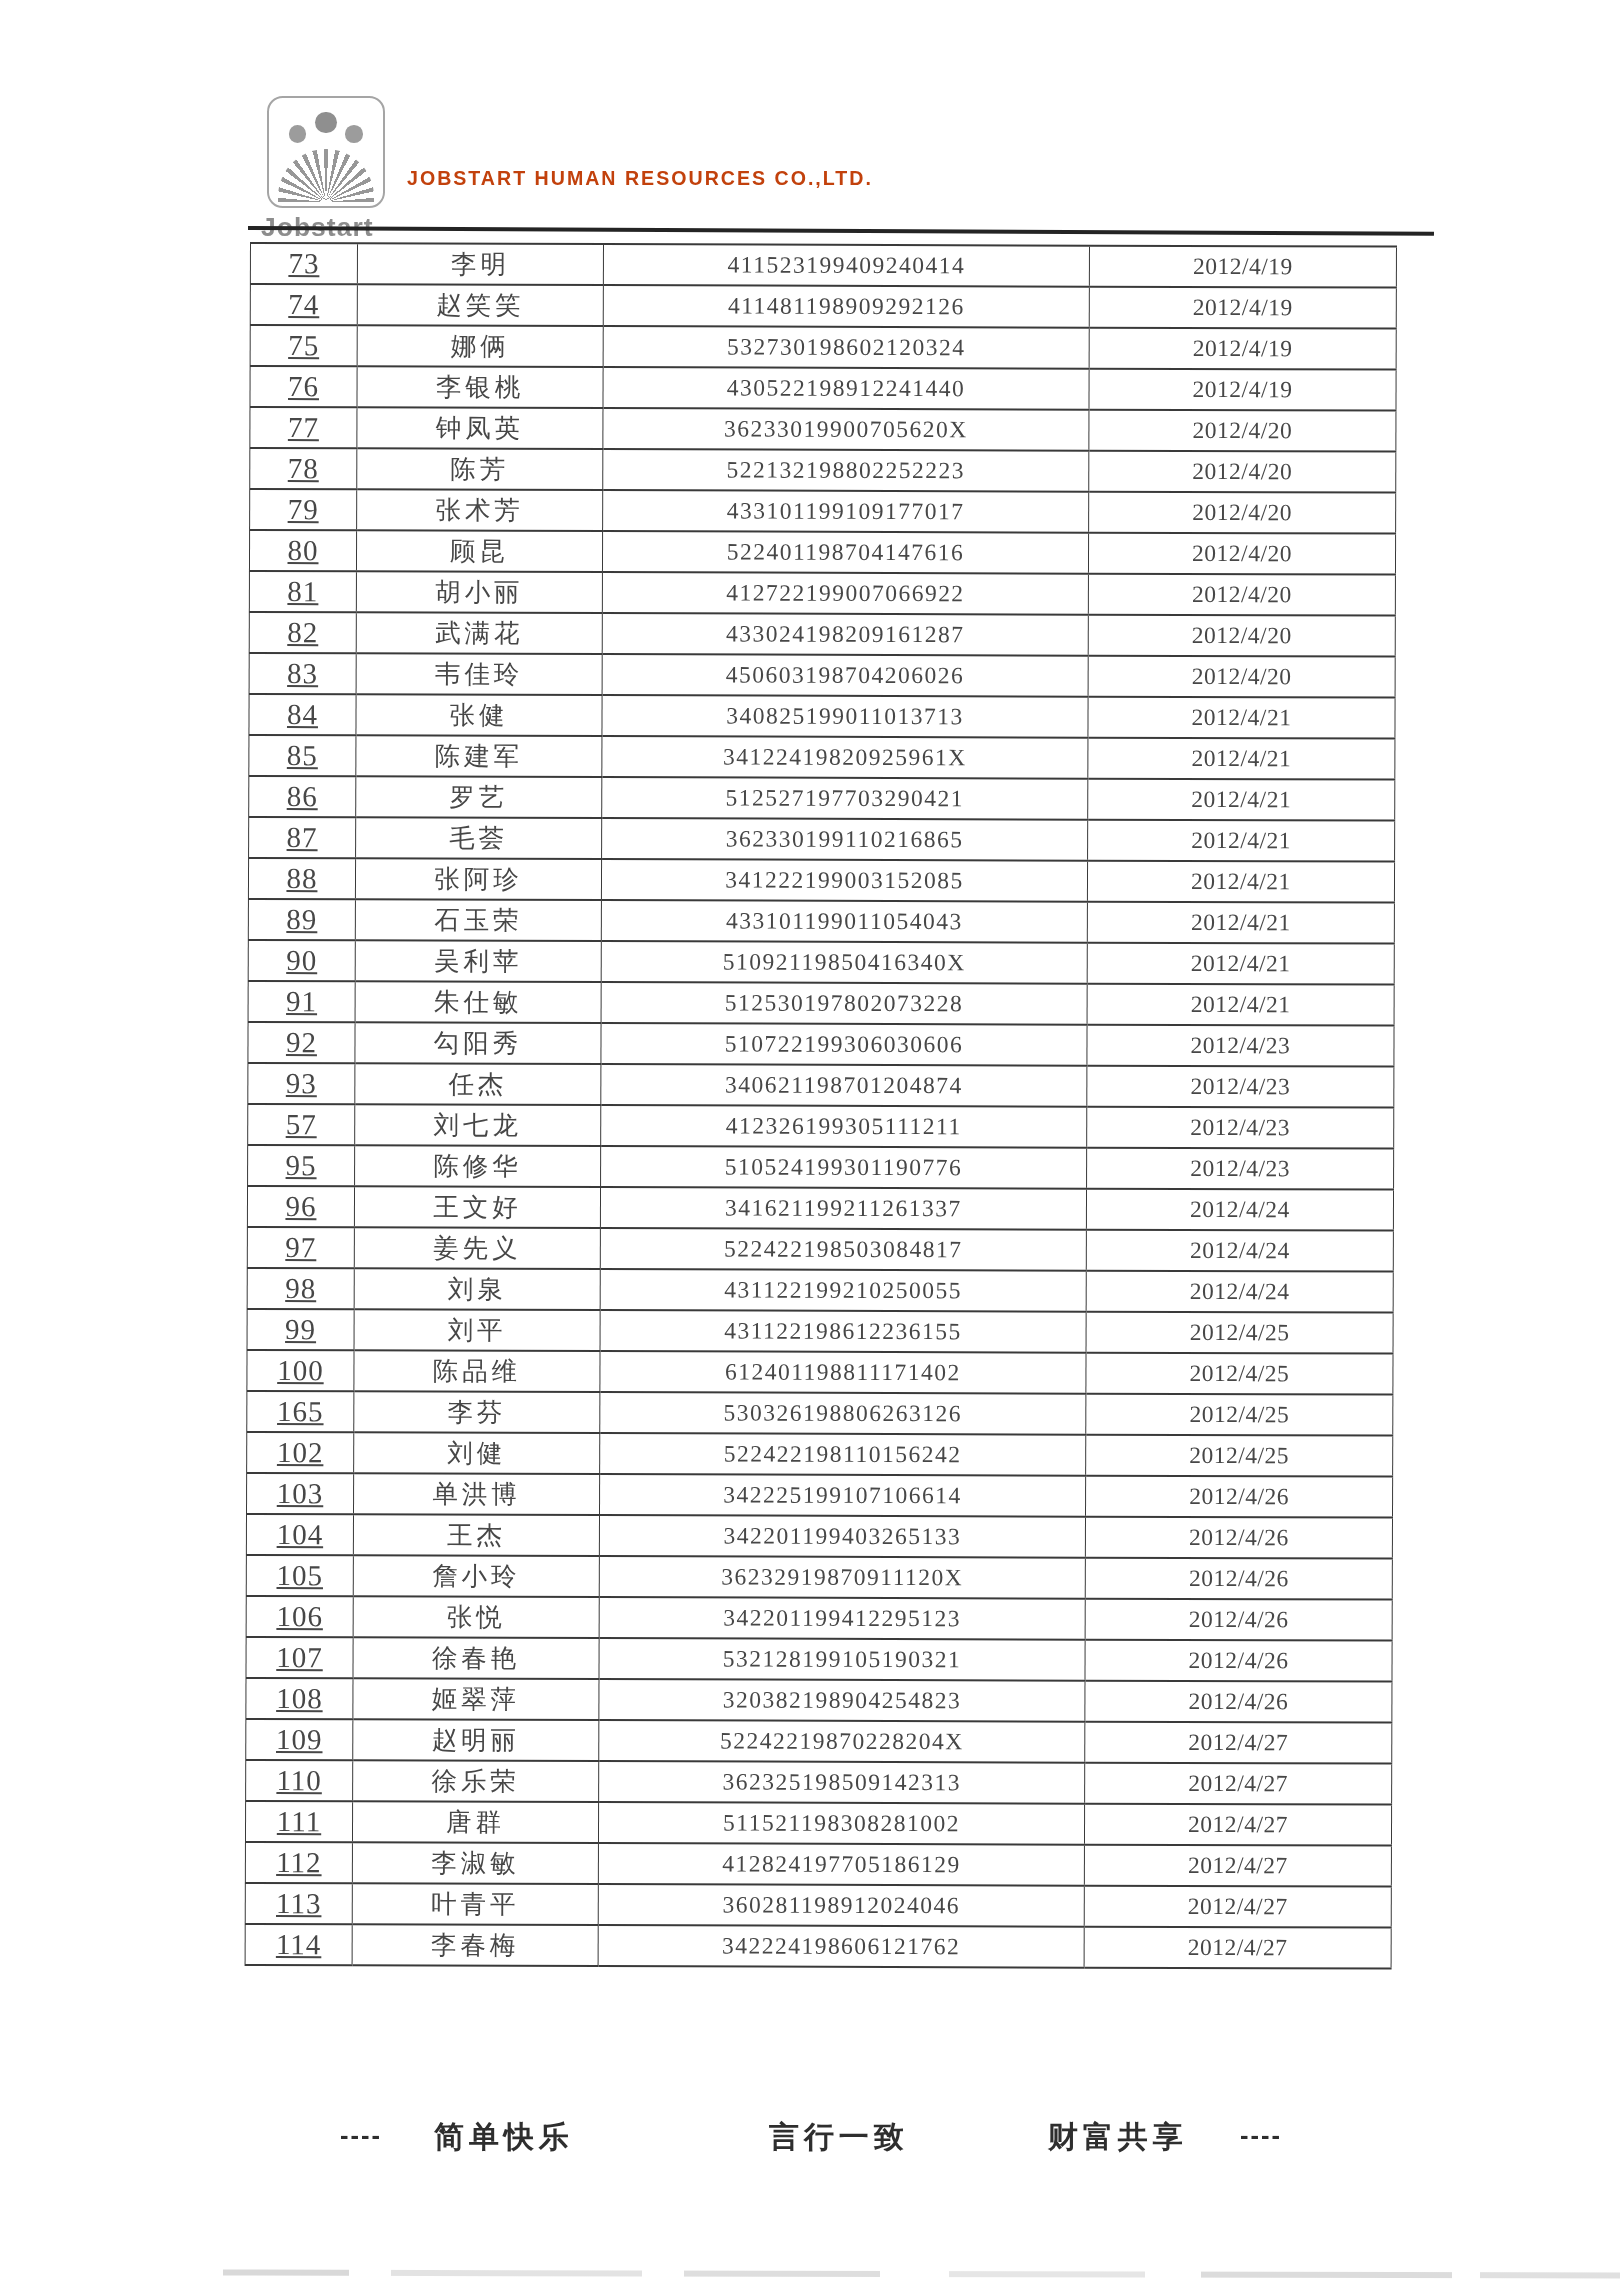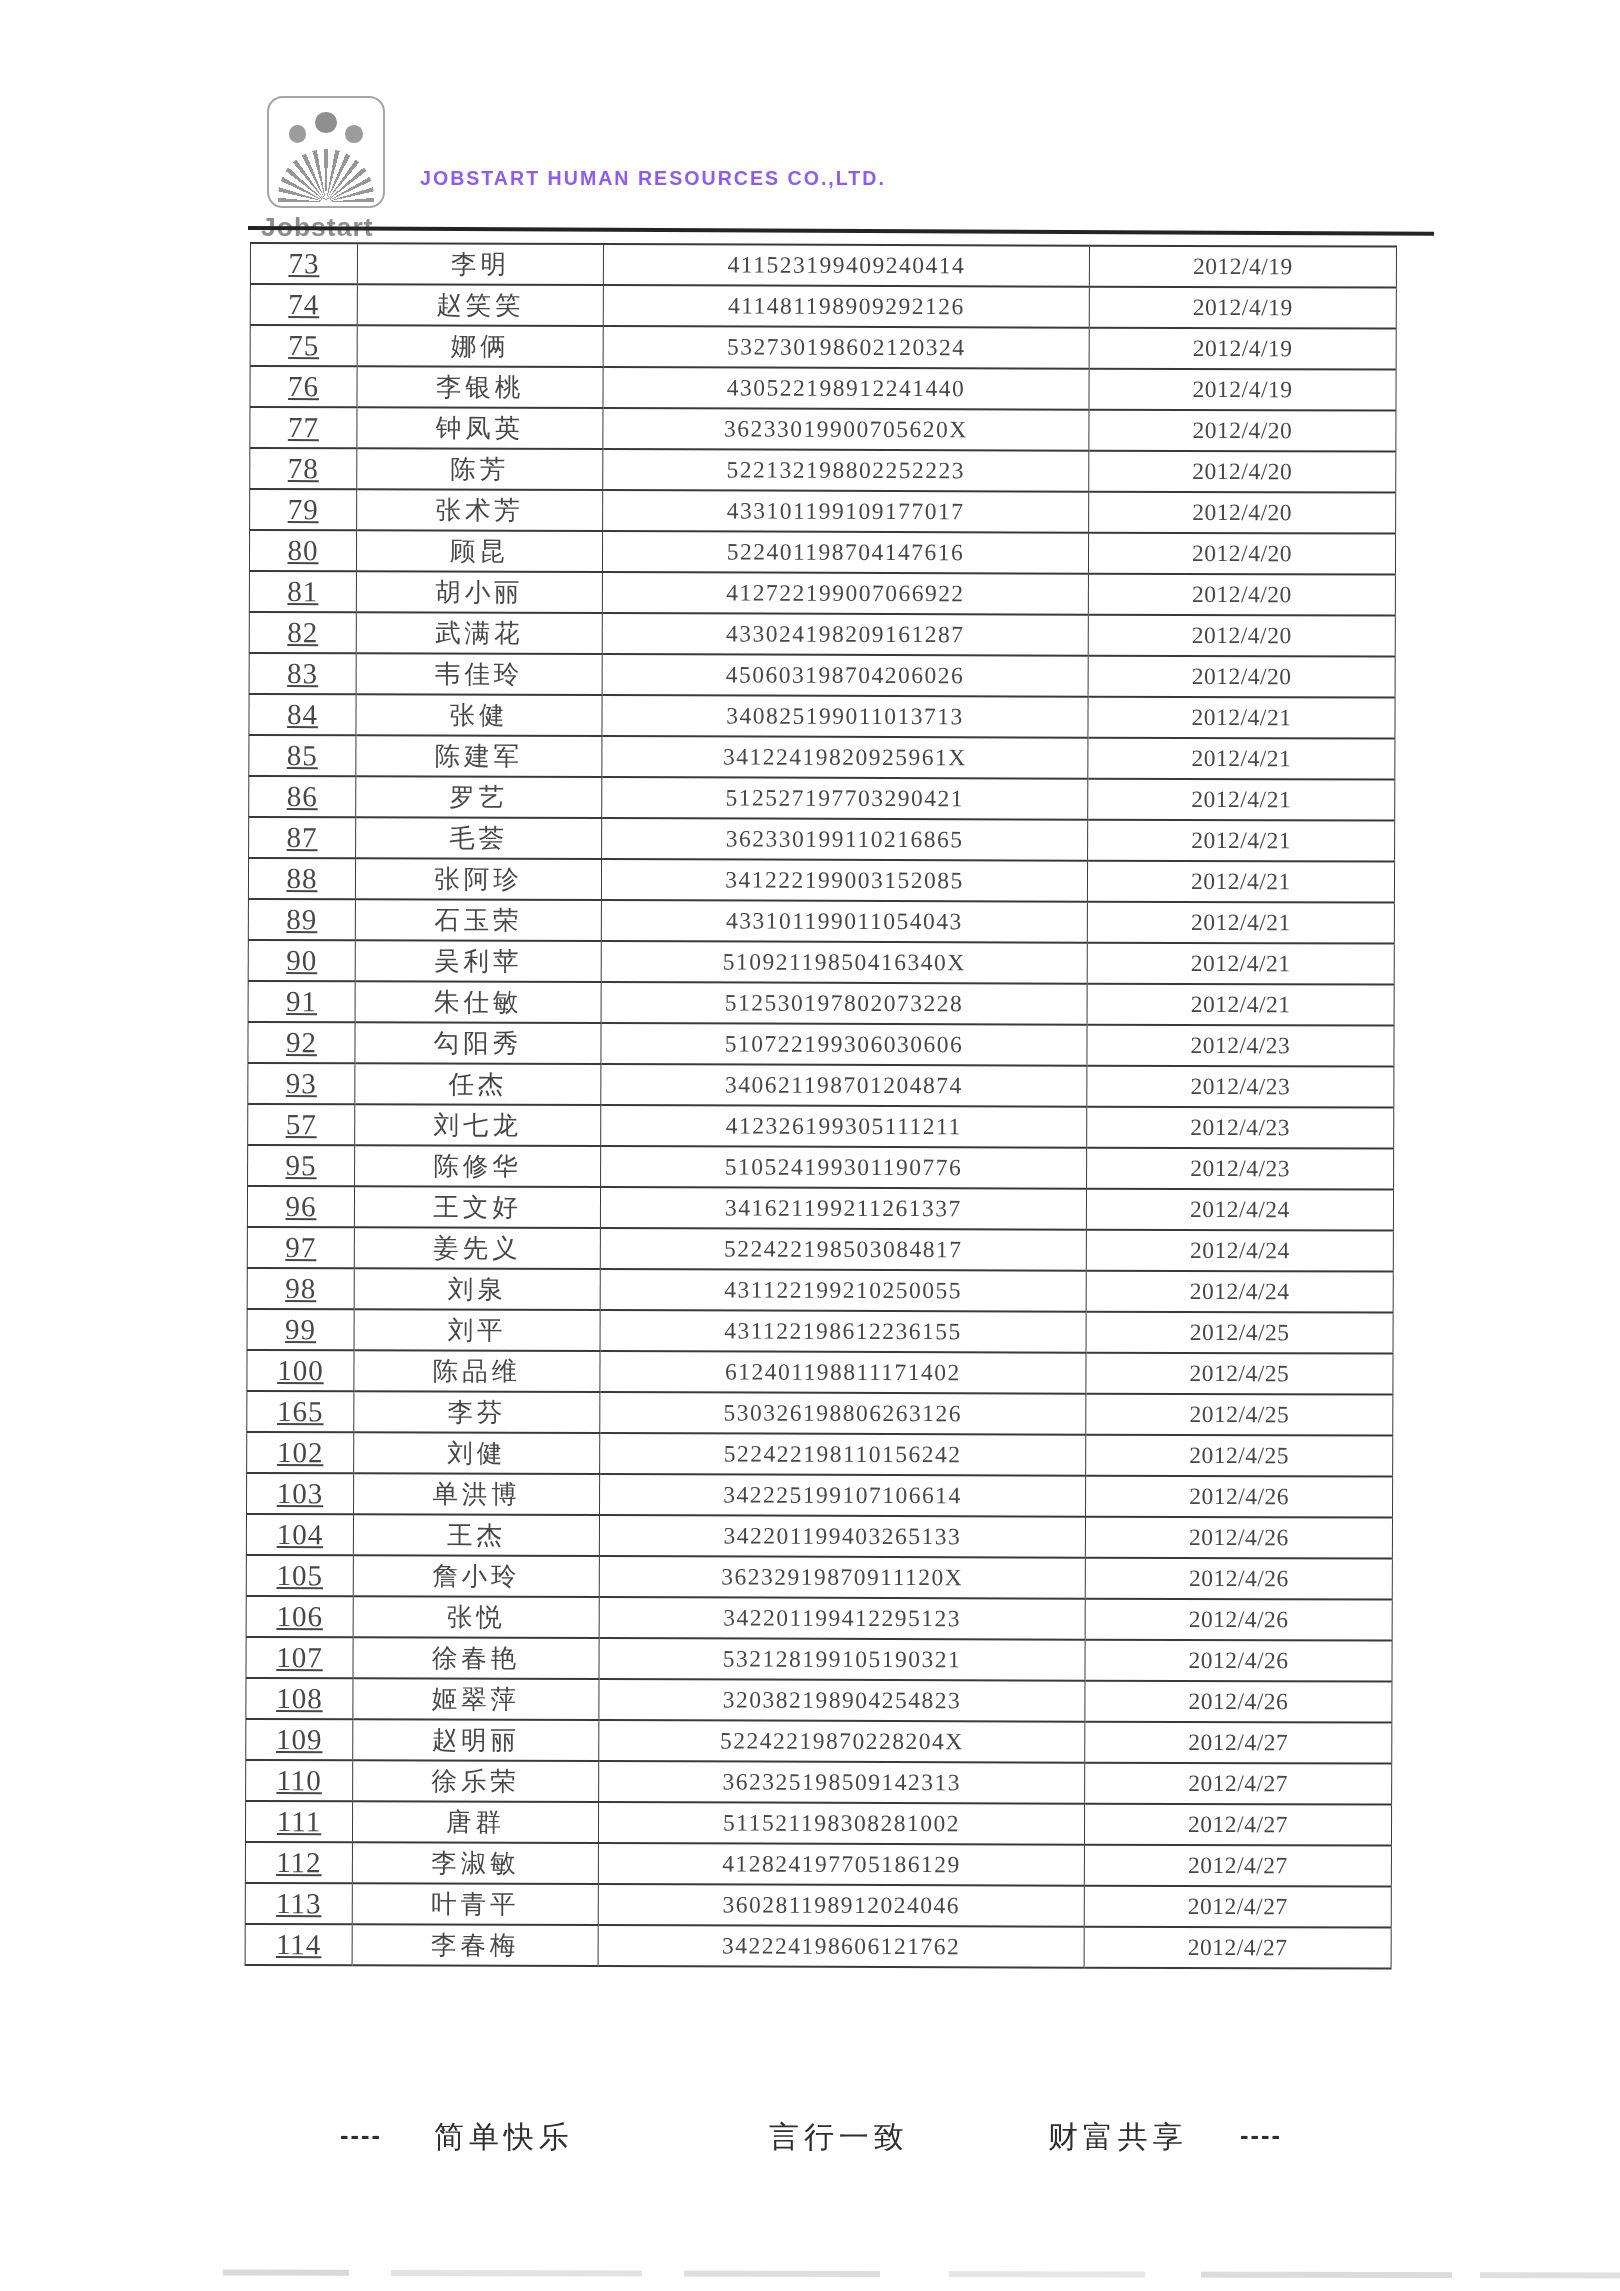--- a/index.html
+++ b/index.html
@@ -31,23 +31,23 @@
     position:absolute;left:261px;top:180px;
     font-family:"Liberation Sans","DejaVu Sans",sans-serif;
     font-weight:bold;font-size:26.5px;letter-spacing:1px;color:#8d8d8d;margin-top:32px;
   }
   .company-zh{
     position:absolute;left:404px;top:116px;
     font-size:39px;letter-spacing:1px;color:#999999;
     font-weight:500;white-space:nowrap;
   }
   .company-en{
-    position:absolute;left:420px;top:167px;
+    position:absolute;left:407px;top:167px;
     font-family:"Liberation Sans","DejaVu Sans",sans-serif;
-    font-size:19.6px;letter-spacing:2px;color:#8b5cf6;
+    font-size:19.6px;letter-spacing:2px;color:#c2410c;
     font-weight:bold;white-space:nowrap;
   }
   .header-rule{
     position:absolute;left:248px;top:226px;width:1186px;height:3.9px;
     background:#242424;transform:rotate(0.28deg);transform-origin:left center;
   }
   
   table.roster{
     position:absolute;left:250px;top:242px;
     border-collapse:collapse;table-layout:fixed;
@@ -60,21 +60,21 @@
     height:39px;padding:0;text-align:center;vertical-align:middle;
     color:#474747;
   }
   td.c-num{width:106px;font-size:29px;letter-spacing:1px;text-decoration:underline;}
   td.c-name{width:245px;font-size:25.5px;letter-spacing:3.9px;margin-left:32px;}
   td.c-id{width:485px;font-size:23.5px;letter-spacing:1.5px;}
   td.c-date{width:306px;font-size:23.5px;letter-spacing:0.5px;color:#555555;}
   
   .footer-line{position:absolute;top:2117px;left:0;width:1620px;height:45px;}
   .slogan{
-    position:absolute;font-size:30px;font-weight:normal;color:#2e2e2e;
+    position:absolute;font-size:30px;font-weight:bold;color:#2e2e2e;
     letter-spacing:4.9px;white-space:nowrap;
   }
   .dashes{
     position:absolute;font-family:"Liberation Sans","DejaVu Sans",sans-serif;
     font-size:25.5px;font-weight:bold;color:#2e2e2e;letter-spacing:2px;top:3.9px;
   }
   .d-left{left:340px;} .s-1{left:434px;} .s-2{left:769px;} .s-3{left:1048px;} .d-right{left:1240px;}
   
   .bottom-smudge{
     position:absolute;left:223px;top:2271px;width:1397px;height:5.9px;

